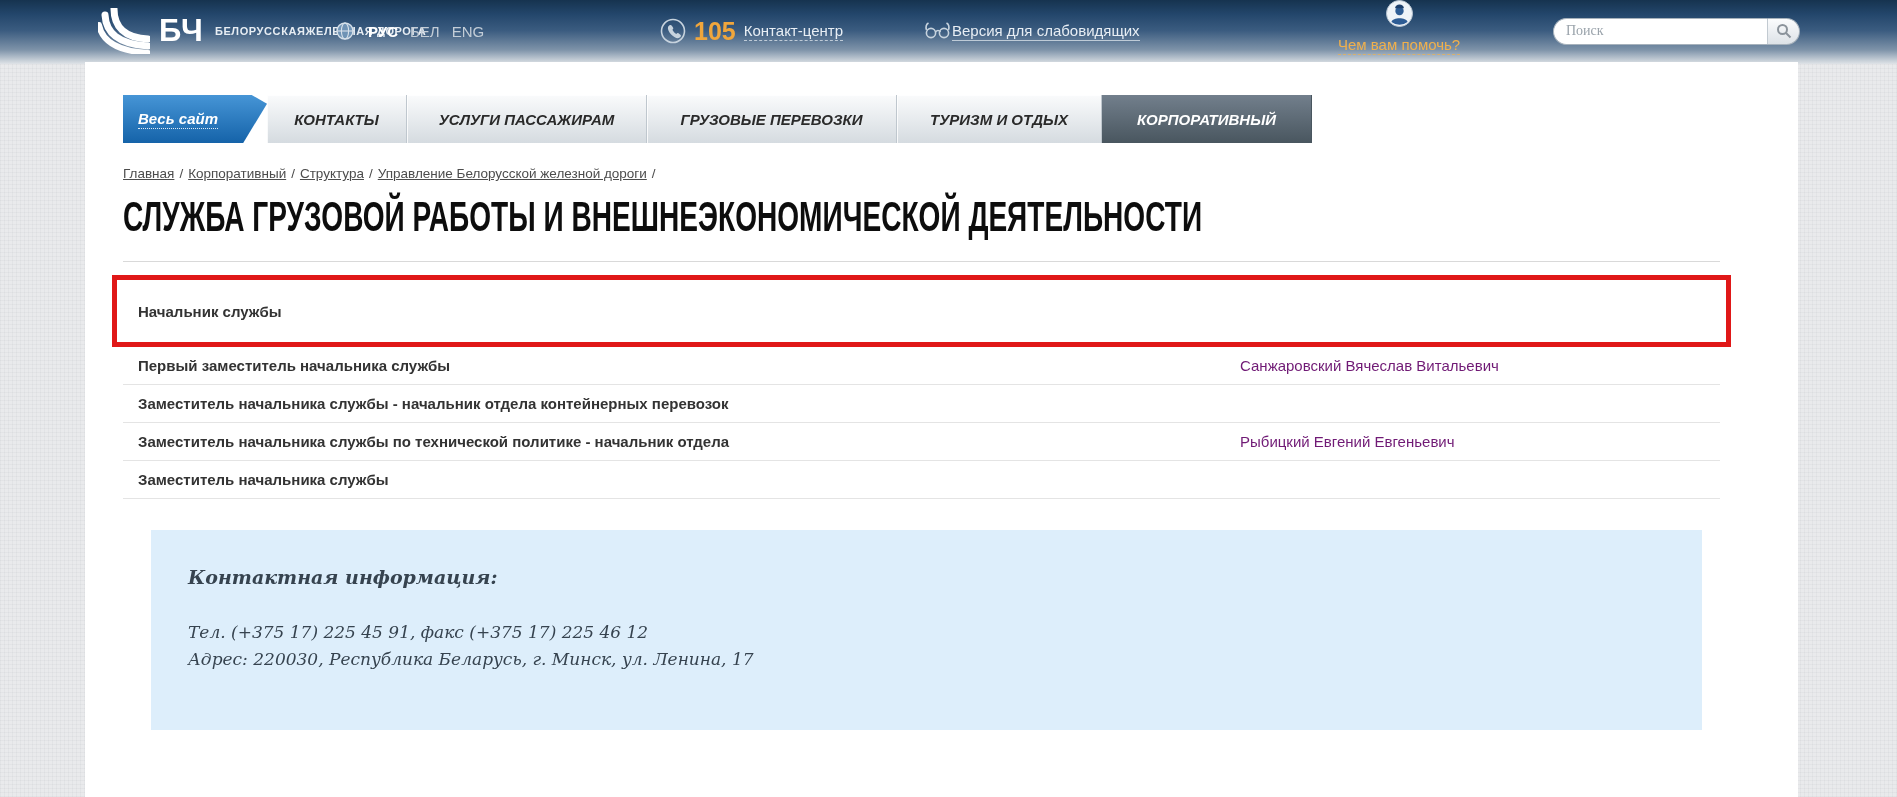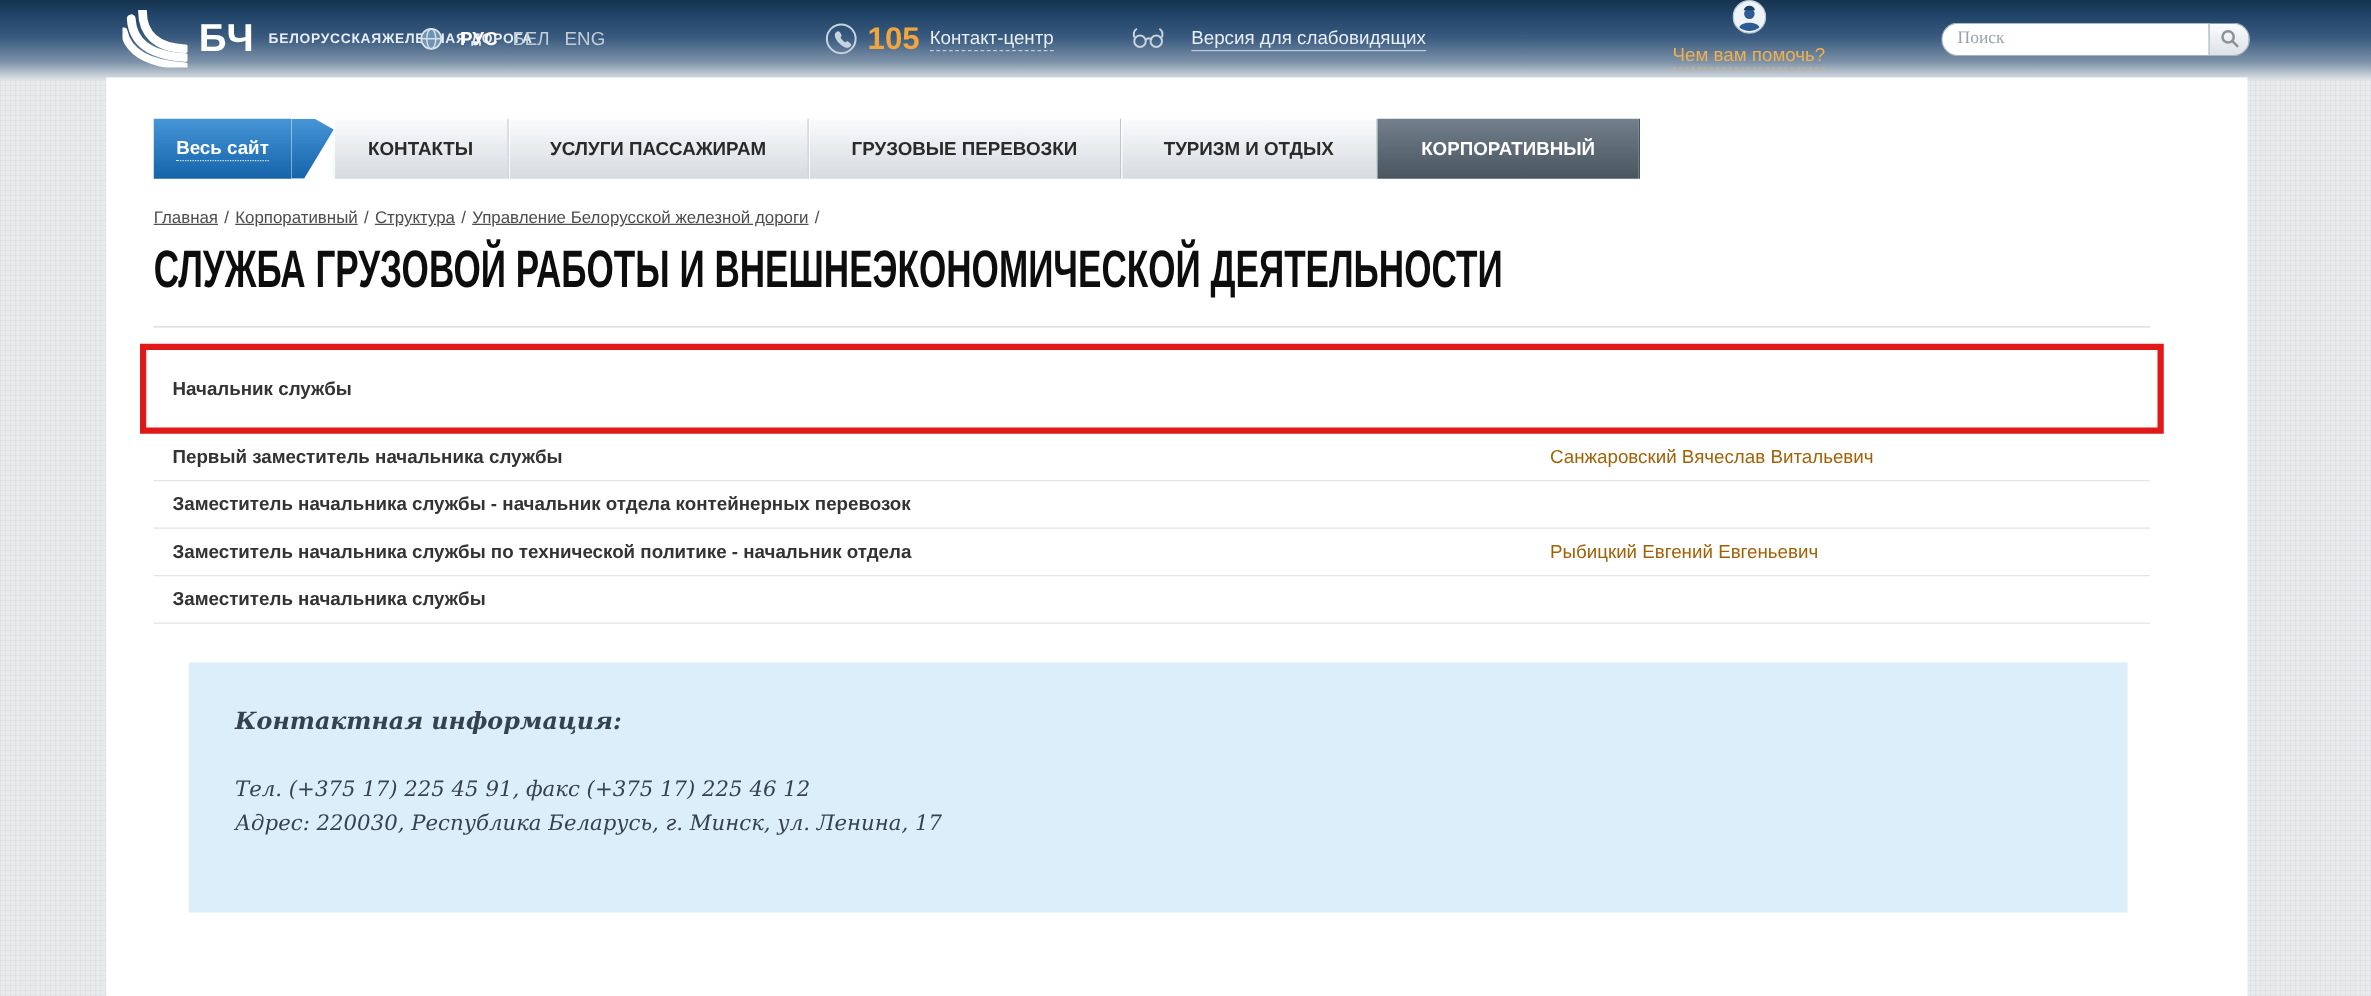--- a/index.html
+++ b/index.html
@@ -25,21 +25,21 @@
   .logo-name { display:flex; flex-direction:row; color:#e7edf3; font-size:11px; font-weight:bold; letter-spacing:.6px; line-height:13px; margin-left:4px; }
 
   .lang { left:336px; gap:12px; }
   .lang span { font-size:15px; color:#c3cdd7; cursor:pointer; }
   .lang .cur { color:#fff; font-weight:bold; }
 
   .ccenter { left:660px; gap:8px; }
   .ccenter .num { color:#f0a63c; font-weight:bold; font-size:25px; }
   .ccenter .lnk { color:#e8eef4; font-size:15px; border-bottom:1px dashed rgba(232,238,244,.7); cursor:pointer; padding-bottom:1px; }
 
-  .access { left:905px; gap:20px; }
+  .access { left:924px; gap:0; }
   .access .lnk { color:#e8eef4; font-size:15px; border-bottom:1px solid rgba(232,238,244,.7); cursor:pointer; padding-bottom:1px; }
 
   .help { left:1338px; gap:9px;flex-direction:column; }
   .help .lnk { color:#f0b04c; font-size:15px; border-bottom:1px dashed rgba(240,176,76,.7); cursor:pointer; padding-bottom:1px; }
 
   .search { left:1553px; }
   .search-wrap { display:flex; height:27px; }
   .search-input {
     width:214px; height:27px; border:1px solid #a7b2bc; border-right:none;
     border-radius:14px 0 0 14px; padding:0 10px 0 12px; font-size:14px; color:#333;
@@ -52,21 +52,21 @@
     display:flex; align-items:center; justify-content:center; cursor:pointer;
   }
 
   
   .card {
     position:absolute; left:85px; top:62px; width:1713px; height:735px;
     background:#fff;
   }
 
   
-  .tabs { display:flex; margin:33px 0 0 38px; height:48px; }
+  .tabs { display:flex; margin:33px 0 0 38px; height:48px;font-style:italic; }
   .tab {
     height:48px; display:flex; align-items:center; justify-content:center;
     font-size:15px; font-weight:bold; color:#2a2a2a; cursor:pointer;
     background:linear-gradient(#fafbfc,#d5dbe0);
     border-right:1px solid #bfc7ce; box-shadow:inset 1px 1px 0 rgba(255,255,255,.8);
   }
   .tab-contacts { width:140px; } .tab-passengers { width:240px; }
   .tab-freight { width:250px; } .tab-tourism { width:205px; }
   .tab-corporate { width:210px; } .tab-press { width:185px; }
   .tab.site {
@@ -93,21 +93,21 @@
     display:inline-block; font-size:39px; font-weight:bold; color:#0d0d0d;
     transform:scale(.72,1.08); transform-origin:0 50%; letter-spacing:0;
   }
 
   .title-divider { margin:22px 0 0 38px; width:1597px; border-top:1px solid #d9d9d9; }
 
   
   .rows { margin:13px 0 0 38px; width:1597px; }
   .mrow { display:flex; align-items:center; height:38px; border-bottom:1px solid #e4e4e4; font-size:15px; }
   .mrow .position { width:1117px; padding-left:15px; font-weight:bold; color:#333; }
-  .mrow .name { flex:1; color:#a16207; }
+  .mrow .name { flex:1; color:#701a75; }
   .highlight-frame {
     border:5px solid #e01818; margin:0 -11px; padding:0 6px;
   }
   .highlight-frame .mrow { border-bottom:none; height:62px; }
   .highlight-frame .mrow .position { padding-left:15px; }
 
   
   .info-box {
     margin:31px 0 0 66px; width:1551px; min-height:200px;
     background:#ddeefb; padding:36px 40px 40px 37px;

